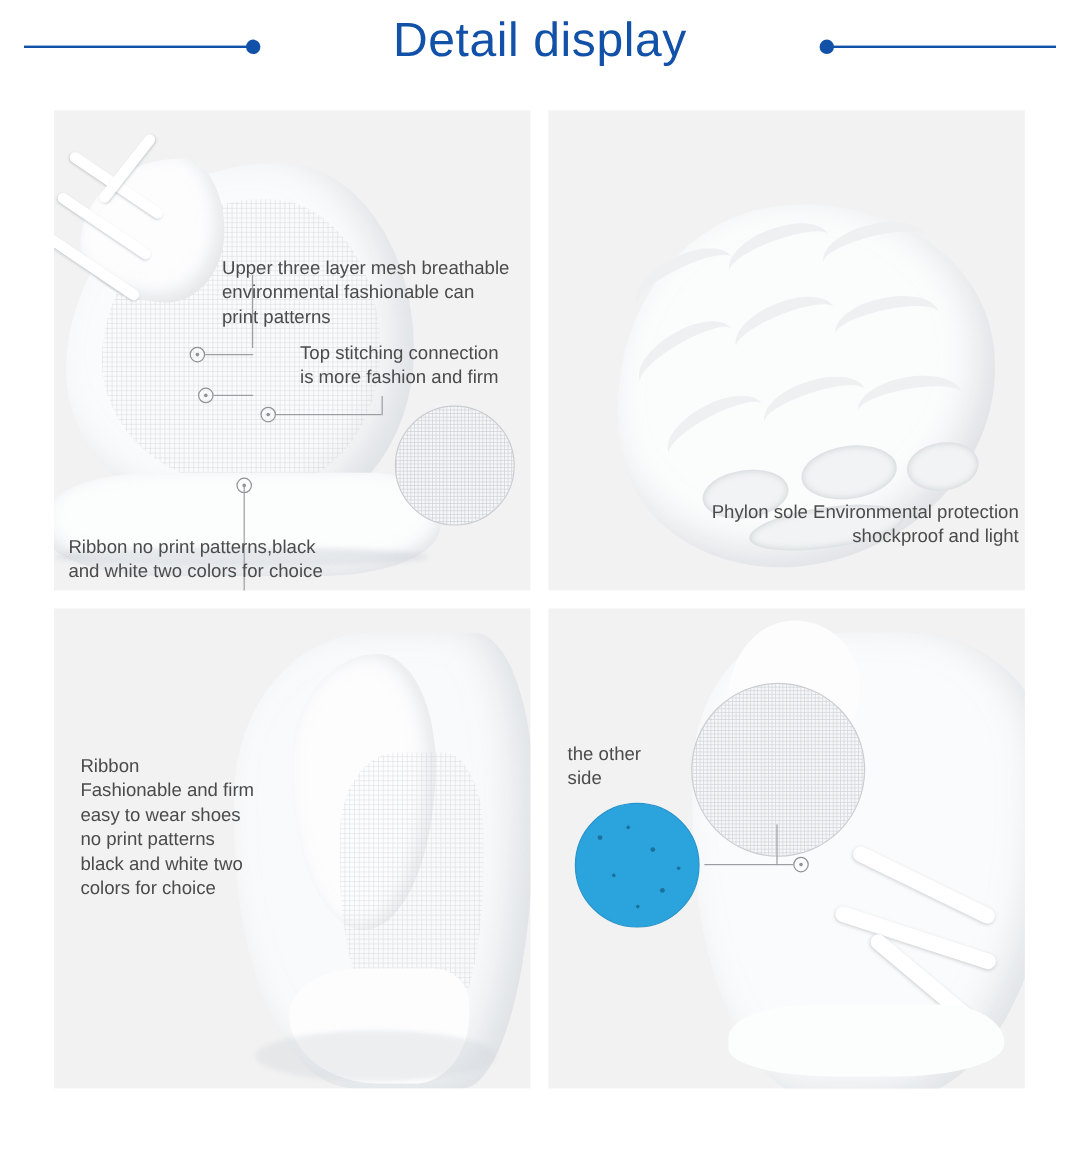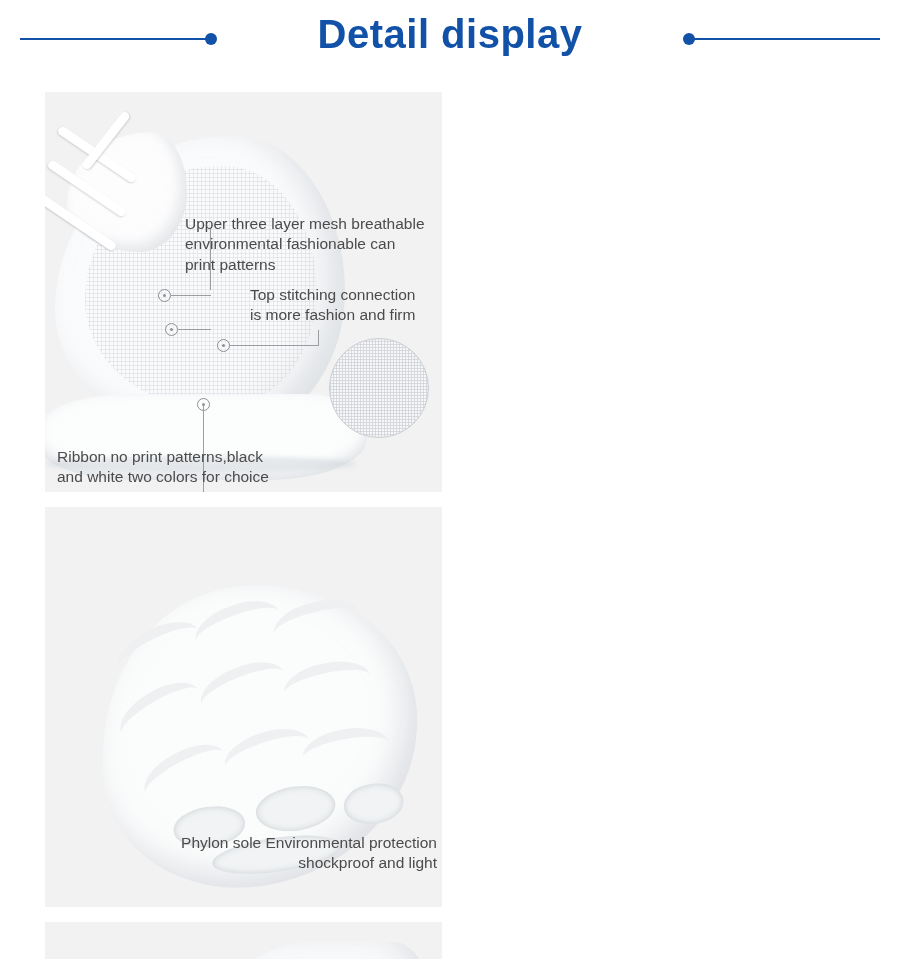--- a/index.html
+++ b/index.html
@@ -18,21 +18,21 @@
     position: relative;
     width: 900px;
     height: 92px;
   }
   .header-title {
     position: absolute;
     left: 0; right: 0;
     top: 12px;
     text-align: center;
     font-size: 40px;
-    font-weight: bold;
+    font-weight: normal;
     color: #1151a8;
     letter-spacing: 0.5px;
   }
   .rule {
     position: absolute;
     top: 38px;
     height: 2px;
     background: #1151a8;
   }
   .rule.left  { left: 20px;  width: 195px; }
@@ -51,21 +51,20 @@
   
   .grid {
     position: relative;
     width: 900px;
     padding: 0 45px;
   }
   .row {
     display: flex;
     gap: 15px;
     margin-bottom: 15px;
-    flex-direction: column;
   }
   .panel {
     position: relative;
     width: 397px;
     height: 400px;
     background: #f2f2f2;
     overflow: hidden;
   }
 
   
@@ -349,20 +348,26 @@
 
     <div class="panel">
       <div class="art">
         <div class="p3-body"></div>
         <div class="p3-collar"></div>
         <div class="p3-mesh mesh"></div>
         <div class="shape" style="left:196px; top:300px; width:150px; height:96px; background:#fdfdfe; border-radius:40% 20% 30% 50% / 40% 30% 60% 60%;"></div>
         <div class="shape" style="left:168px; top:352px; width:200px; height:42px; background:rgba(210,214,219,.4); border-radius:50%; filter:blur(2px);"></div>
       </div>
 
+      <div class="callout" style="left:22px; top:122px; width:210px;">Ribbon
+Fashionable and firm
+easy to wear shoes
+no print patterns
+black and white two
+colors for choice</div>
     </div>
 
     <div class="panel">
       <div class="art">
         <div class="p4-shoe"></div>
         <div class="p4-tongue"></div>
         <div class="p4-lace" style="left:248px; top:224px; width:130px; transform:rotate(26deg);"></div>
         <div class="p4-lace" style="left:236px; top:268px; width:140px; transform:rotate(18deg);"></div>
         <div class="p4-lace" style="left:256px; top:306px; width:120px; transform:rotate(40deg);"></div>
         <div class="shape" style="left:150px; top:330px; width:230px; height:60px; background:#fcfdfd; border-radius:40% 30% 50% 50% / 60% 70% 60% 50%;"></div>

